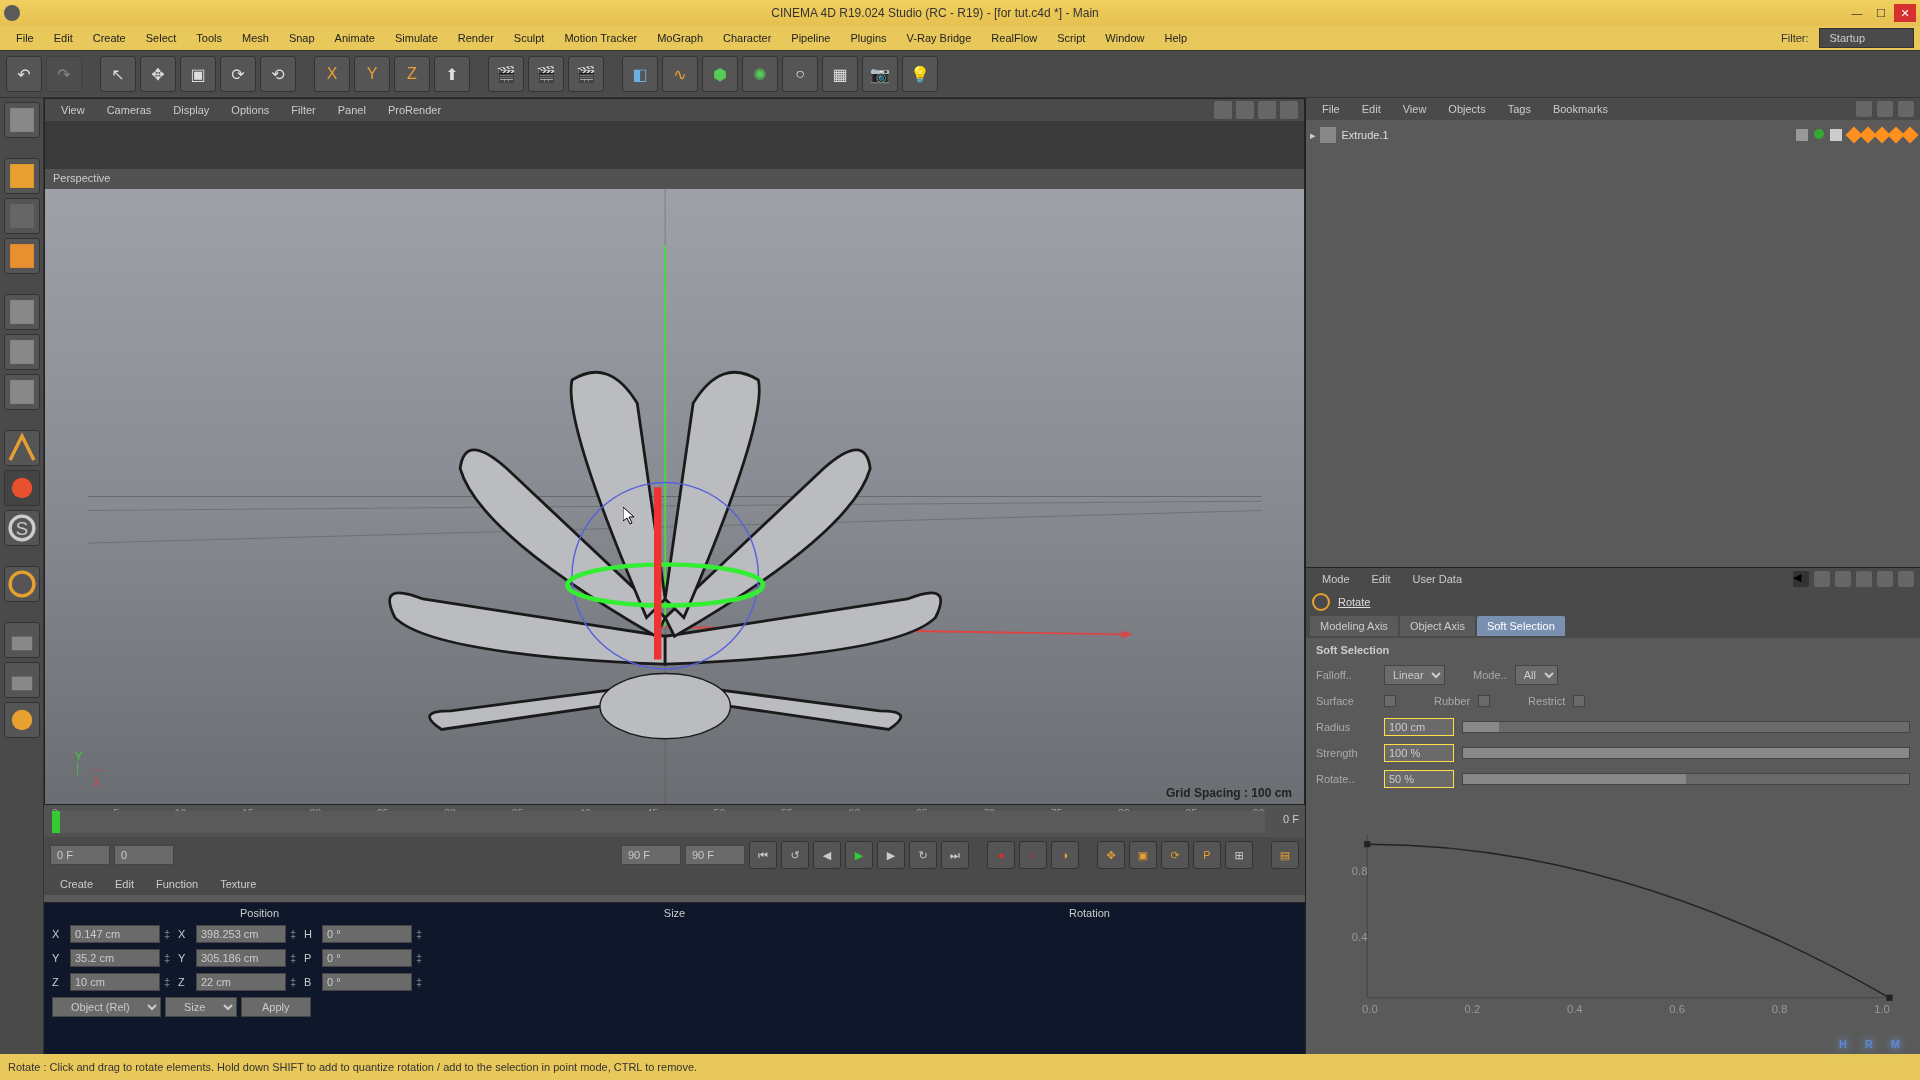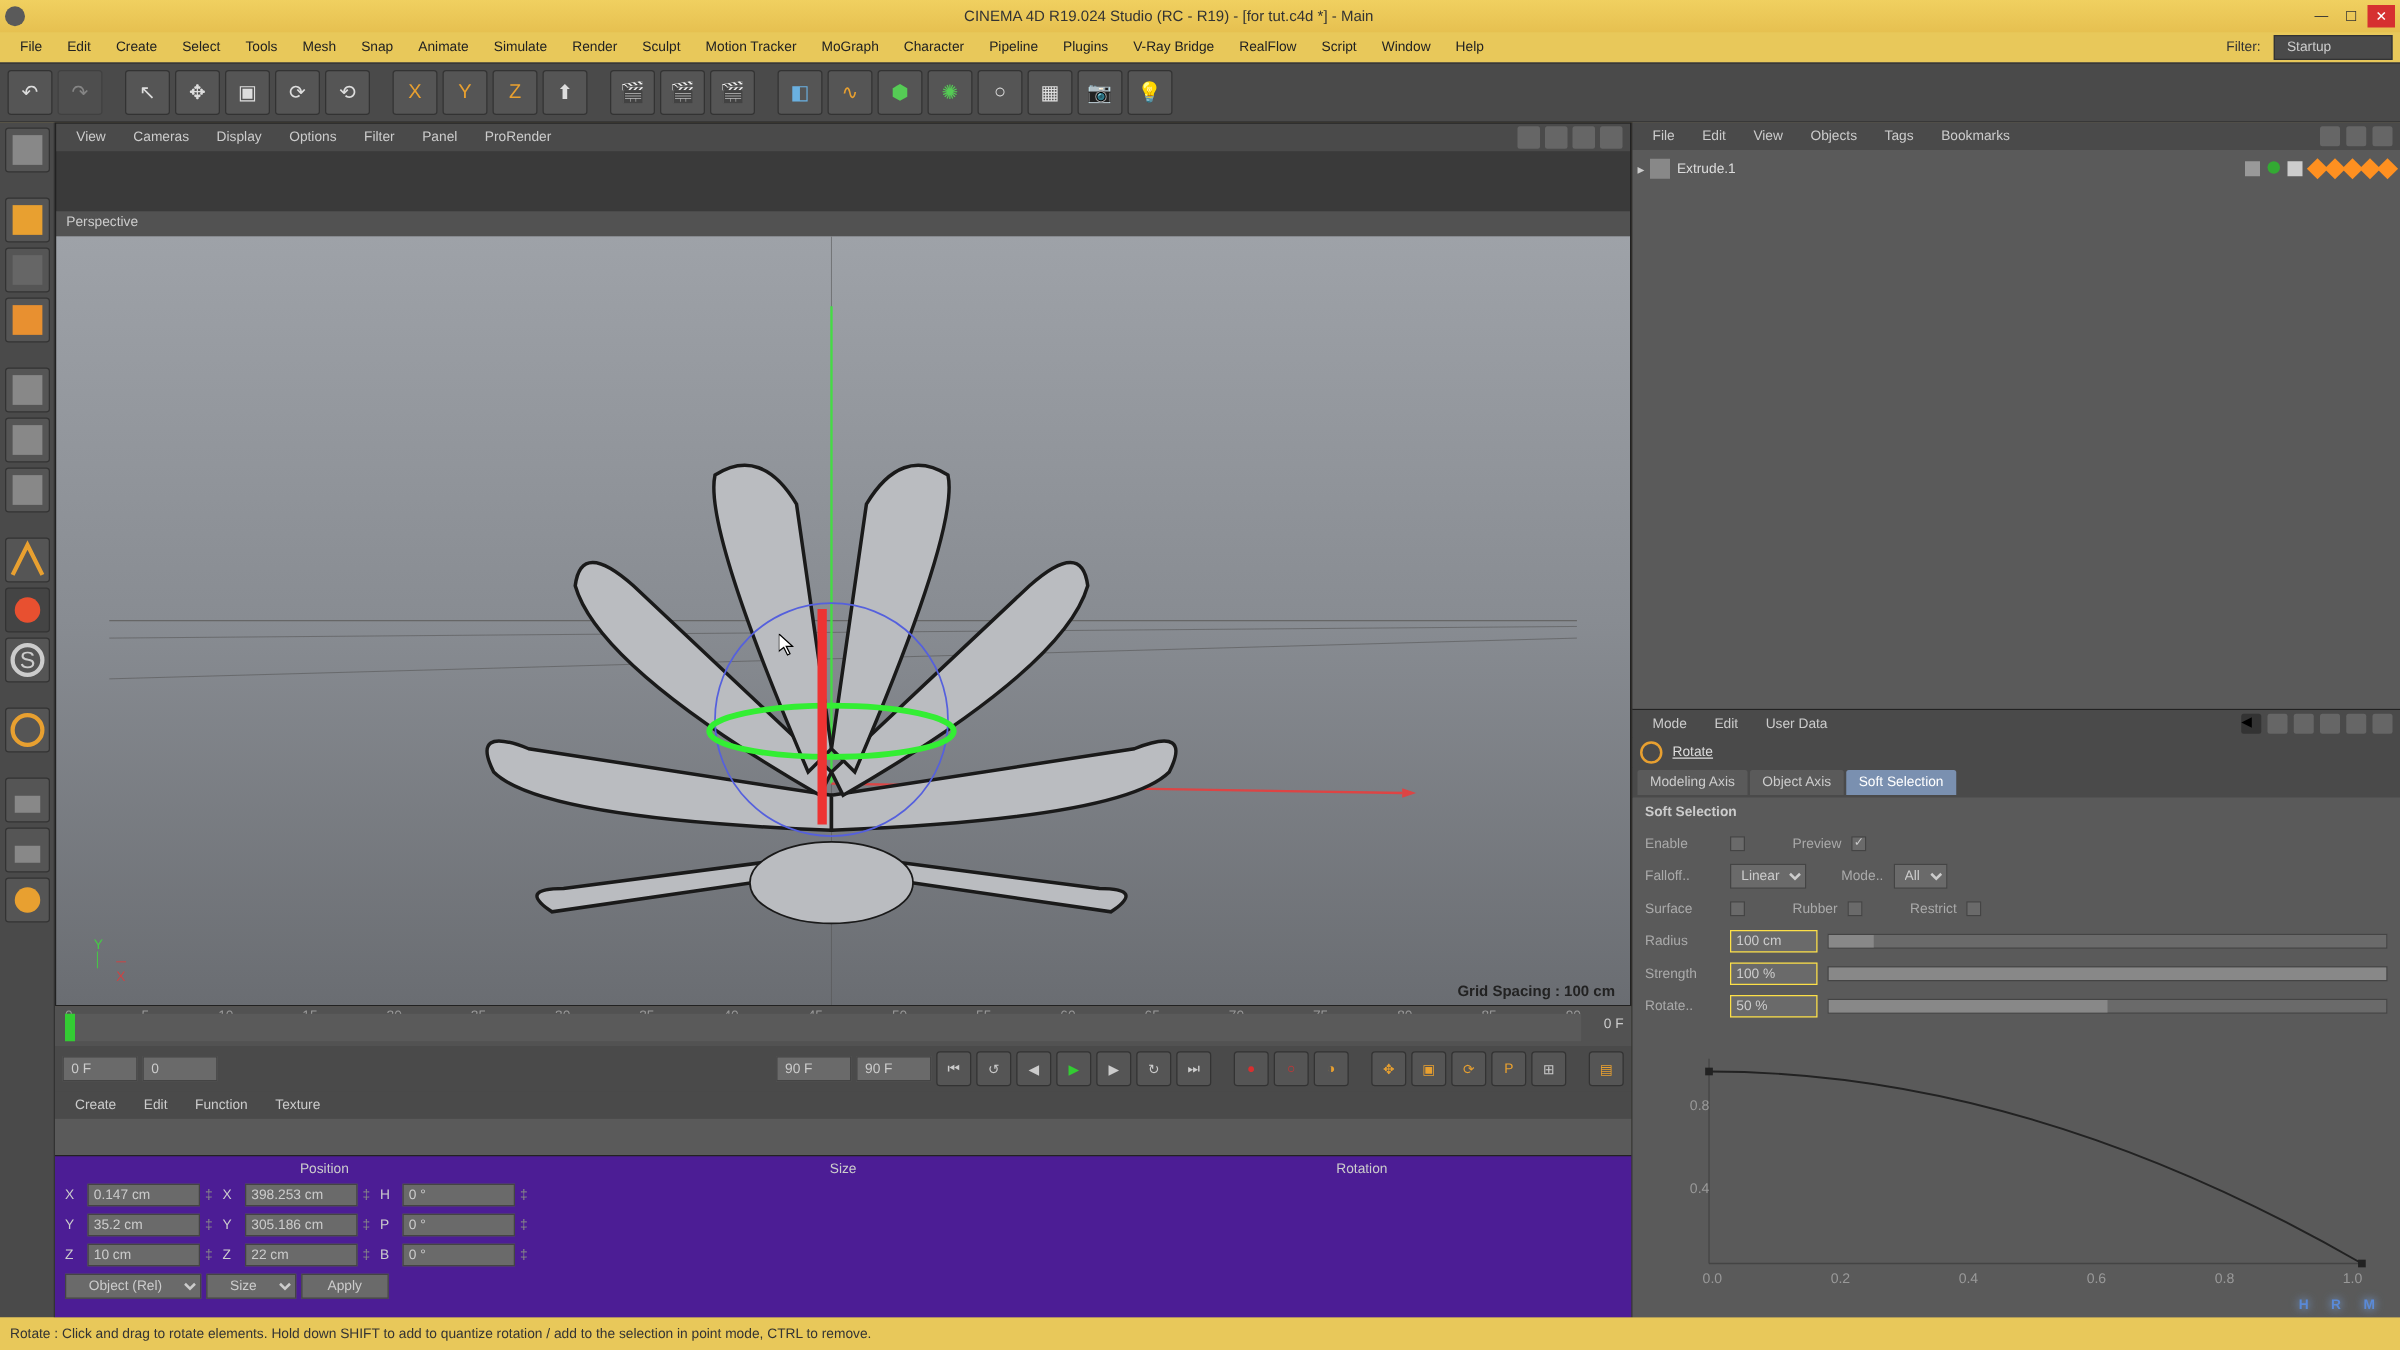--- a/index.html
+++ b/index.html
@@ -96,21 +96,21 @@
 .transport .pbtn { width:28px; height:28px; background:#555; border:1px solid #333; border-radius:3px; display:flex; align-items:center; justify-content:center; color:#ccc; }
 .transport .pbtn.rec { color:#d63030; }
 .transport .pbtn.play { color:#3c3; }
 
 .matpanel { flex:1; display:flex; flex-direction:column; }
 .matpanel .matmenu { height:22px; background:#4a4a4a; display:flex; align-items:center; padding:0 6px; gap:2px; }
 .matpanel .matmenu span { padding:3px 10px; color:#ccc; }
 .matpanel .matbody { flex:1; background:#5a5a5a; }
 
 
-.coordpanel { height:130px; background:#4c1d95; padding:4px 8px; border-top:1px solid #222; }
+.coordpanel { height:152px; background:#0f172a; padding:4px 8px; border-top:1px solid #222; }
 .coordhead { display:flex; color:#ccc; margin-bottom:4px; }
 .coordhead span { flex:1; text-align:center; }
 .coordrow { display:flex; align-items:center; height:22px; gap:4px; margin-bottom:2px; }
 .coordrow label { color:#ccc; width:14px; }
 .coordrow input { background:#6a6a6a; border:1px solid #444; color:#ccc; padding:2px 4px; width:90px; }
 .coordrow .spin { width:10px; color:#888; }
 .coordbot { display:flex; gap:4px; margin-top:4px; }
 .coordbot select { background:#6a6a6a; border:1px solid #444; color:#ccc; padding:2px 14px; }
 .coordbot button { background:#6a6a6a; border:1px solid #444; color:#ccc; padding:3px 20px; }
 
@@ -373,26 +373,20 @@
       <span class="name">Rotate</span>
     </div>
     <div class="attr-tabs">
       <div class="tab">Modeling Axis</div>
       <div class="tab">Object Axis</div>
       <div class="tab active">Soft Selection</div>
     </div>
     <div class="attr-body">
       <div class="attr-title">Soft Selection</div>
       <div class="attr-row">
-        <label>Enable</label>
-        <div class="chk"></div>
-        <label style="width:auto;margin-left:30px">Preview</label>
-        <div class="chk on"></div>
-      </div>
-      <div class="attr-row">
         <label>Falloff..</label>
         <select><option>Linear</option></select>
         <label style="width:auto;margin-left:20px">Mode..</label>
         <select><option>All</option></select>
       </div>
       <div class="attr-row">
         <label>Surface</label>
         <div class="chk"></div>
         <label style="width:auto;margin-left:30px">Rubber</label>
         <div class="chk"></div>

